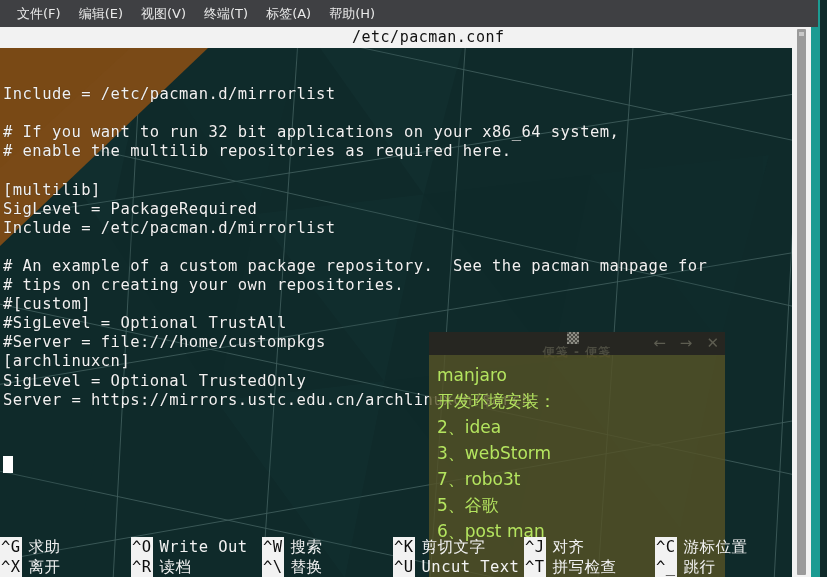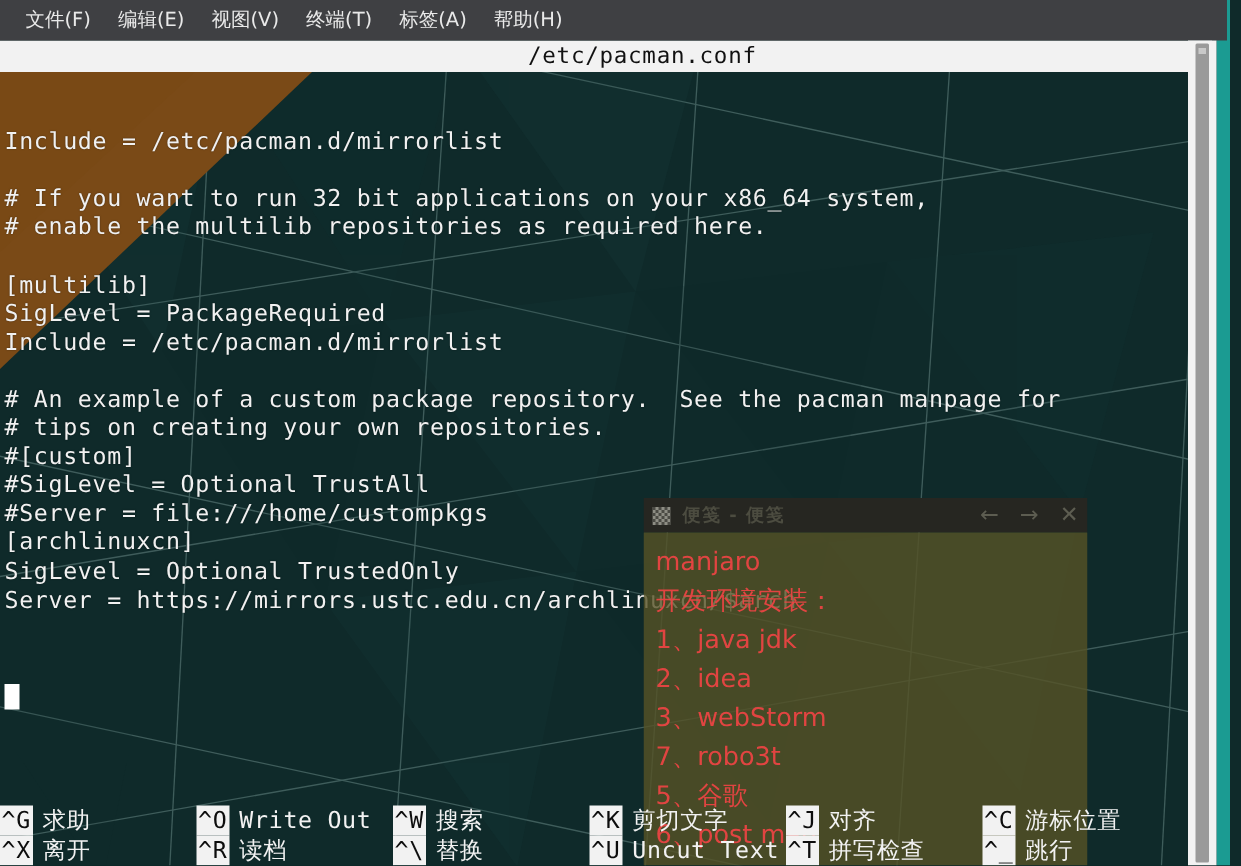--- a/index.html
+++ b/index.html
@@ -129,20 +129,21 @@
     z-index: 20;
     overflow: hidden;
   }
   #notes-titlebar {
     position: relative;
     height: 23px;
     background: #262621;
     display: flex;
     align-items: center;
     padding: 0 6px;
+    flex-direction: column;
   }
   #notes-appicon {
     width: 12px; height: 12px;
     margin-right: 8px;
     background:
       repeating-conic-gradient(#8d8d84 0% 25%, #4a4a44 0% 50%) 0 0/4px 4px;
     flex: none;
   }
   #notes-title {
     color: #4c4c40;
@@ -164,21 +165,21 @@
     font-family: "DejaVu Sans", "Liberation Sans", sans-serif;
   }
   #notes-body {
     position: relative;
     height: 247px;
     background: rgba(86,82,38,0.80);
     overflow: hidden;
     padding: 7px 0 0 8px;
   }
   .note-line {
-    color: #ef4444;
+    color: #bef264;
     font-family: "DejaVu Sans", "Liberation Sans", sans-serif;
     font-size: 17px;
     line-height: 26px;
     white-space: pre;
     opacity: 0.92;
   }
   .note-line.indent { padding-left: 22px; }
 
   
   #shortcuts {
@@ -303,21 +304,20 @@
         <div id="notes-title">便笺 - 便笺</div>
         <div id="notes-controls">
           <span class="notes-ctl">←</span>
           <span class="notes-ctl">→</span>
           <span class="notes-ctl">✕</span>
         </div>
       </div>
       <div id="notes-body">
           <div class="note-line">manjaro</div>
           <div class="note-line">开发环境安装：</div>
-          <div class="note-line">1、java jdk</div>
           <div class="note-line">2、idea</div>
           <div class="note-line">3、webStorm</div>
           <div class="note-line">7、robo3t</div>
           <div class="note-line">5、谷歌</div>
           <div class="note-line">6、post man</div>
         </div>
     </div>
 
     <div id="shortcuts">
       <div class="sc-row r1" id="sc-row-1">

